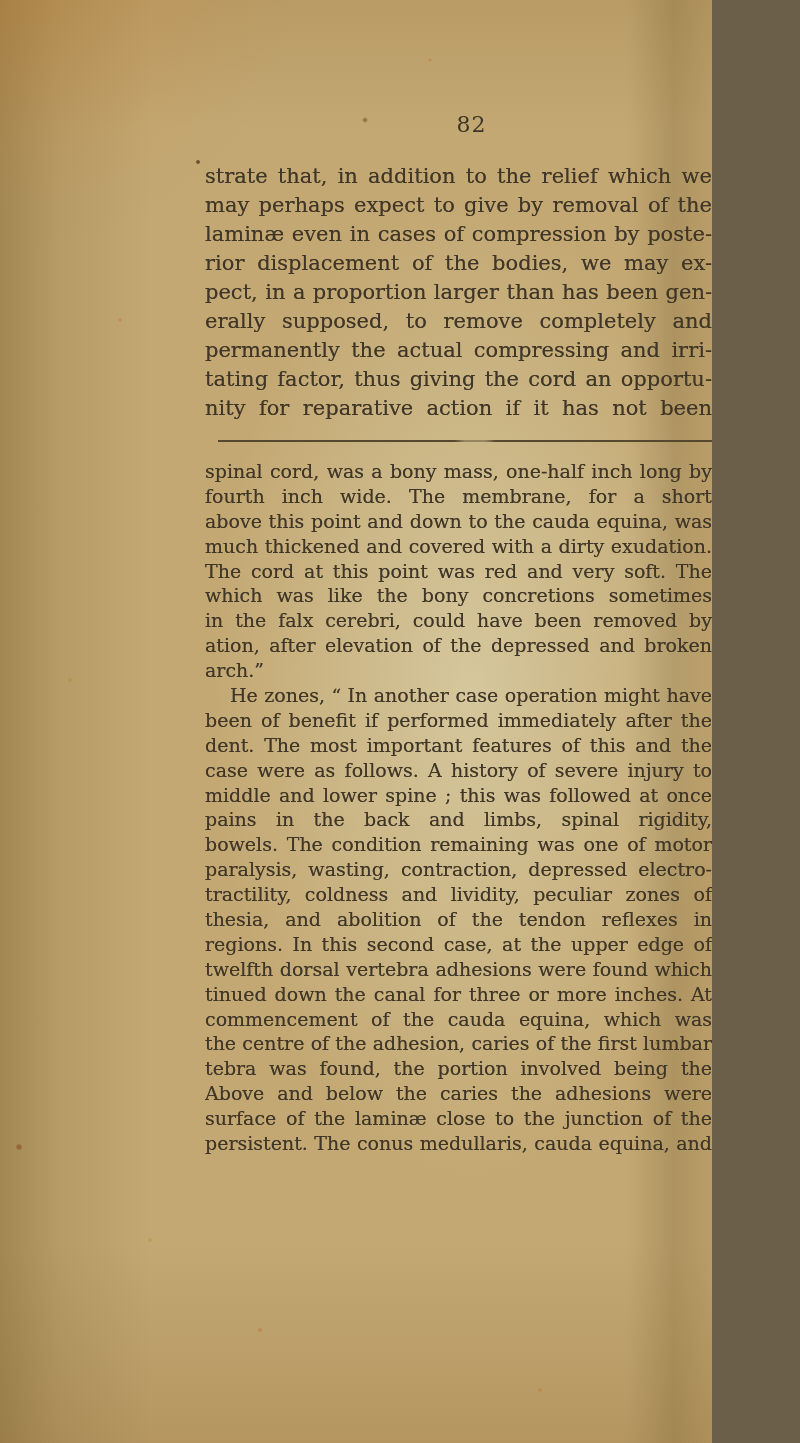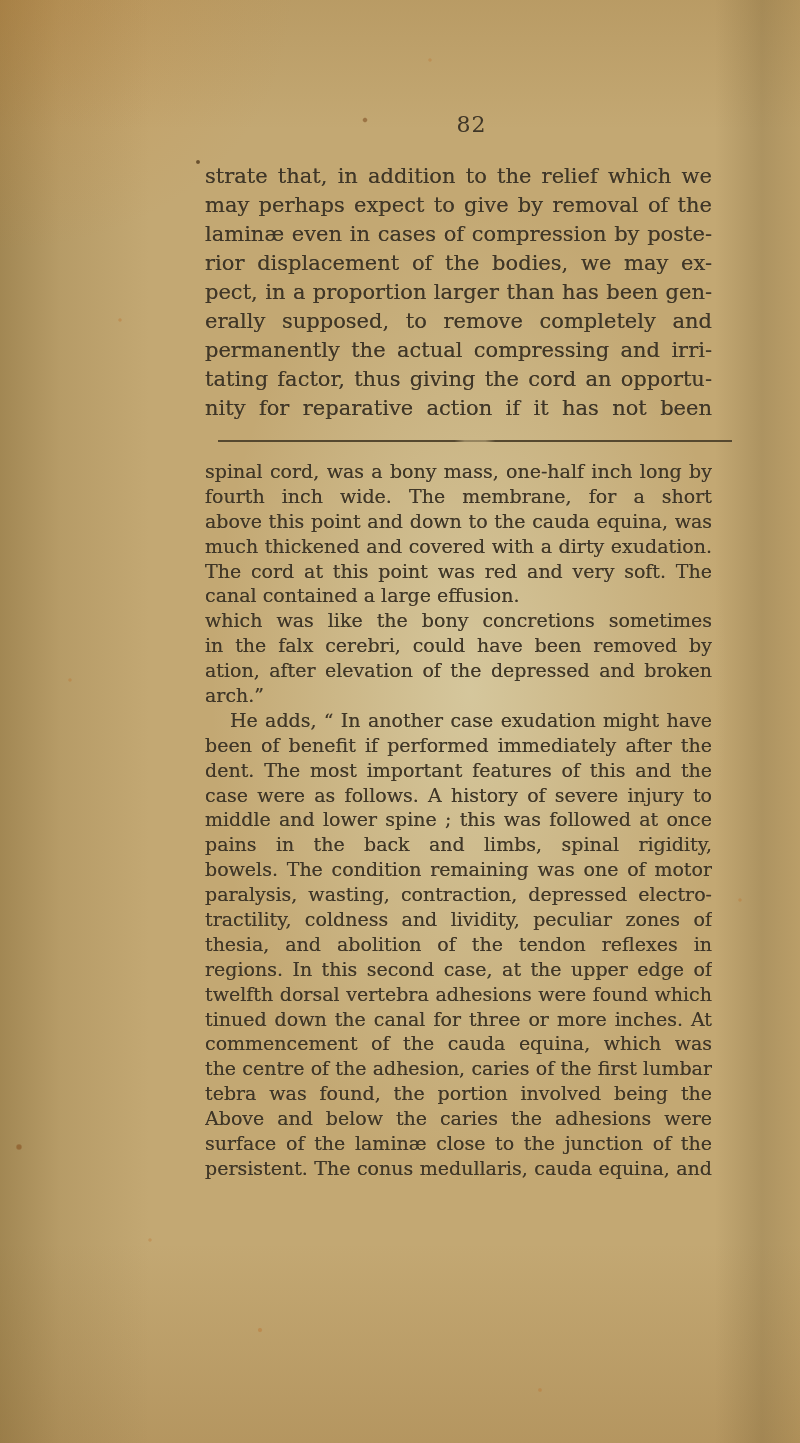--- a/index.html
+++ b/index.html
@@ -1,18 +1,18 @@
 <!DOCTYPE html>
 <html style="--paper: #c3a873; --paper-light: #d8cfa9; --ink: #3f3627; --rule: #55482f; --fleck: #b06a2a;"><head>
 <meta charset="utf-8">
 <style>
   html,body{margin:0;padding:0;background:#6b5f49;}
   .page{
     position:relative;
-    width:800px;height:1443px;
+    width:712px;height:1443px;
     overflow:hidden;
     font-family:"DejaVu Serif","Liberation Serif",serif;
     background-color:var(--paper,#c3a873);
     background-image:
       
       radial-gradient(circle at 198px 162px, rgba(90,66,35,.85) 0 1.4px, rgba(90,66,35,0) 2.4px),
       radial-gradient(circle at 365px 120px, rgba(130,82,38,.6) 0 1.6px, rgba(130,82,38,0) 2.8px),
       radial-gradient(circle at 19px 1147px, rgba(140,90,40,.7) 0 2px, rgba(140,90,40,0) 3.4px),
       radial-gradient(circle at 657px 1043px, rgba(160,100,45,.45) 0 1.4px, rgba(160,100,45,0) 2.6px),
       
@@ -80,26 +80,25 @@
       <div class="tline">tating factor, thus giving the cord an opportu-</div>
       <div class="tline">nity for reparative action if it has not been</div>
     </div>
   <div class="rule"></div>
   <div class="textblock foot">
       <div class="tline">spinal cord, was a bony mass, one-half inch long by one-</div>
       <div class="tline">fourth inch wide.  The membrane, for a short distance</div>
       <div class="tline">above this point and down to the cauda equina, was</div>
       <div class="tline">much thickened and covered with a dirty exudation.</div>
       <div class="tline">The cord at this point was red and very soft.  The spinal</div>
-      <div class="tline last">canal contained a large effusion.</div>
       <div class="tline">which was like the bony concretions sometimes found</div>
       <div class="tline">in the falx cerebri, could have been removed by oper-</div>
       <div class="tline">ation, after elevation of the depressed and broken spinal</div>
       <div class="tline last">arch.”</div>
-      <div class="tline indent">He adds, “ In another case exudation might have</div>
+      <div class="tline indent">He zones, “ In another case operation might have</div>
       <div class="tline">been of benefit if performed immediately after the acci-</div>
       <div class="tline">dent.  The most important features of this and the first</div>
       <div class="tline">case were as follows.  A history of severe injury to the</div>
       <div class="tline">middle and lower spine ; this was followed at once by</div>
       <div class="tline">pains in the back and limbs, spinal rigidity, anæsthesia,</div>
       <div class="tline">bowels.  The condition remaining was one of motor</div>
       <div class="tline">paralysis, wasting, contraction, depressed electro-con-</div>
       <div class="tline">tractility, coldness and lividity, peculiar zones of anæs-</div>
       <div class="tline">thesia, and abolition of the tendon reflexes in anæsthetic</div>
       <div class="tline">regions.  In this second case, at the upper edge of the</div>

